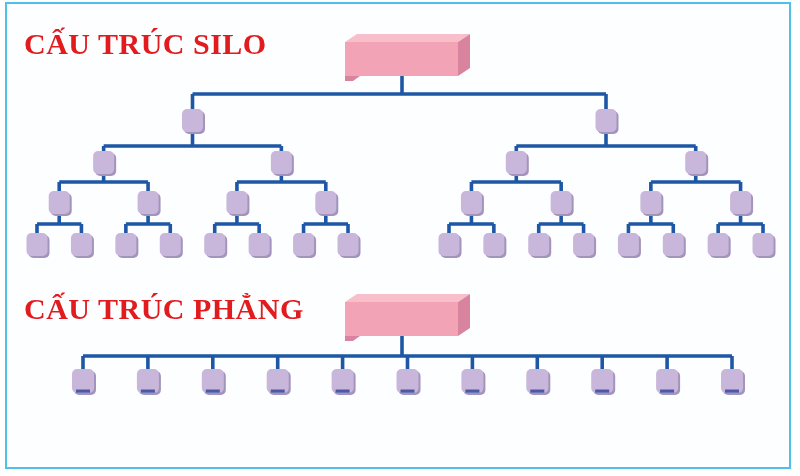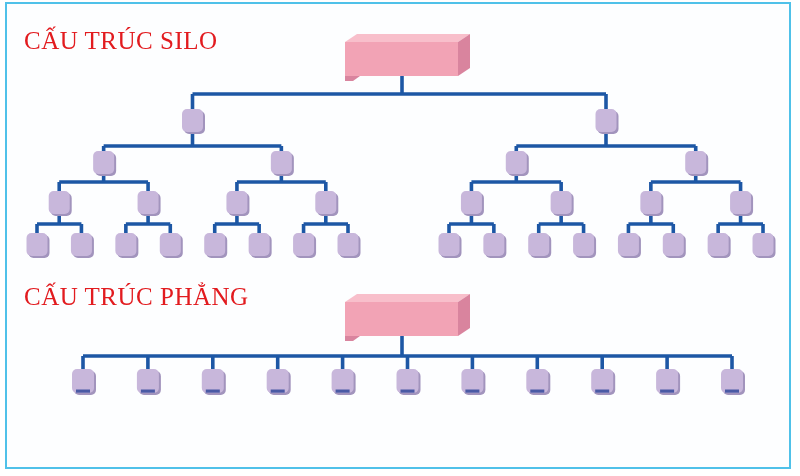--- a/index.html
+++ b/index.html
@@ -27,28 +27,28 @@
   svg.diagram {
     position: absolute;
     left: 0;
     top: 0;
     width: 800px;
     height: 476px;
   }
   .title {
     position: absolute;
     font-family: "Liberation Serif", serif;
-    font-weight: normal;
-    font-size: 25px;
+    font-weight: bold;
+    font-size: 30px;
     letter-spacing: 0.5px;
     white-space: nowrap;
     z-index: 3;
   }
   .silo-title { left: 24px; top: 27px; }
-  .flat-title { left: 24px; top: 283px; }
+  .flat-title { left: 24px; top: 292px; }
 </style>
 </head>
 <body>
 
 <div class="canvas">
   <div class="frame" style="border-color: rgb(79, 193, 233);"></div>
 
   <div class="title silo-title" style="color: rgb(226, 27, 31);">CẤU TRÚC SILO</div>
 
   <div class="title flat-title" style="color: rgb(226, 27, 31);">CẤU TRÚC PHẲNG</div>

